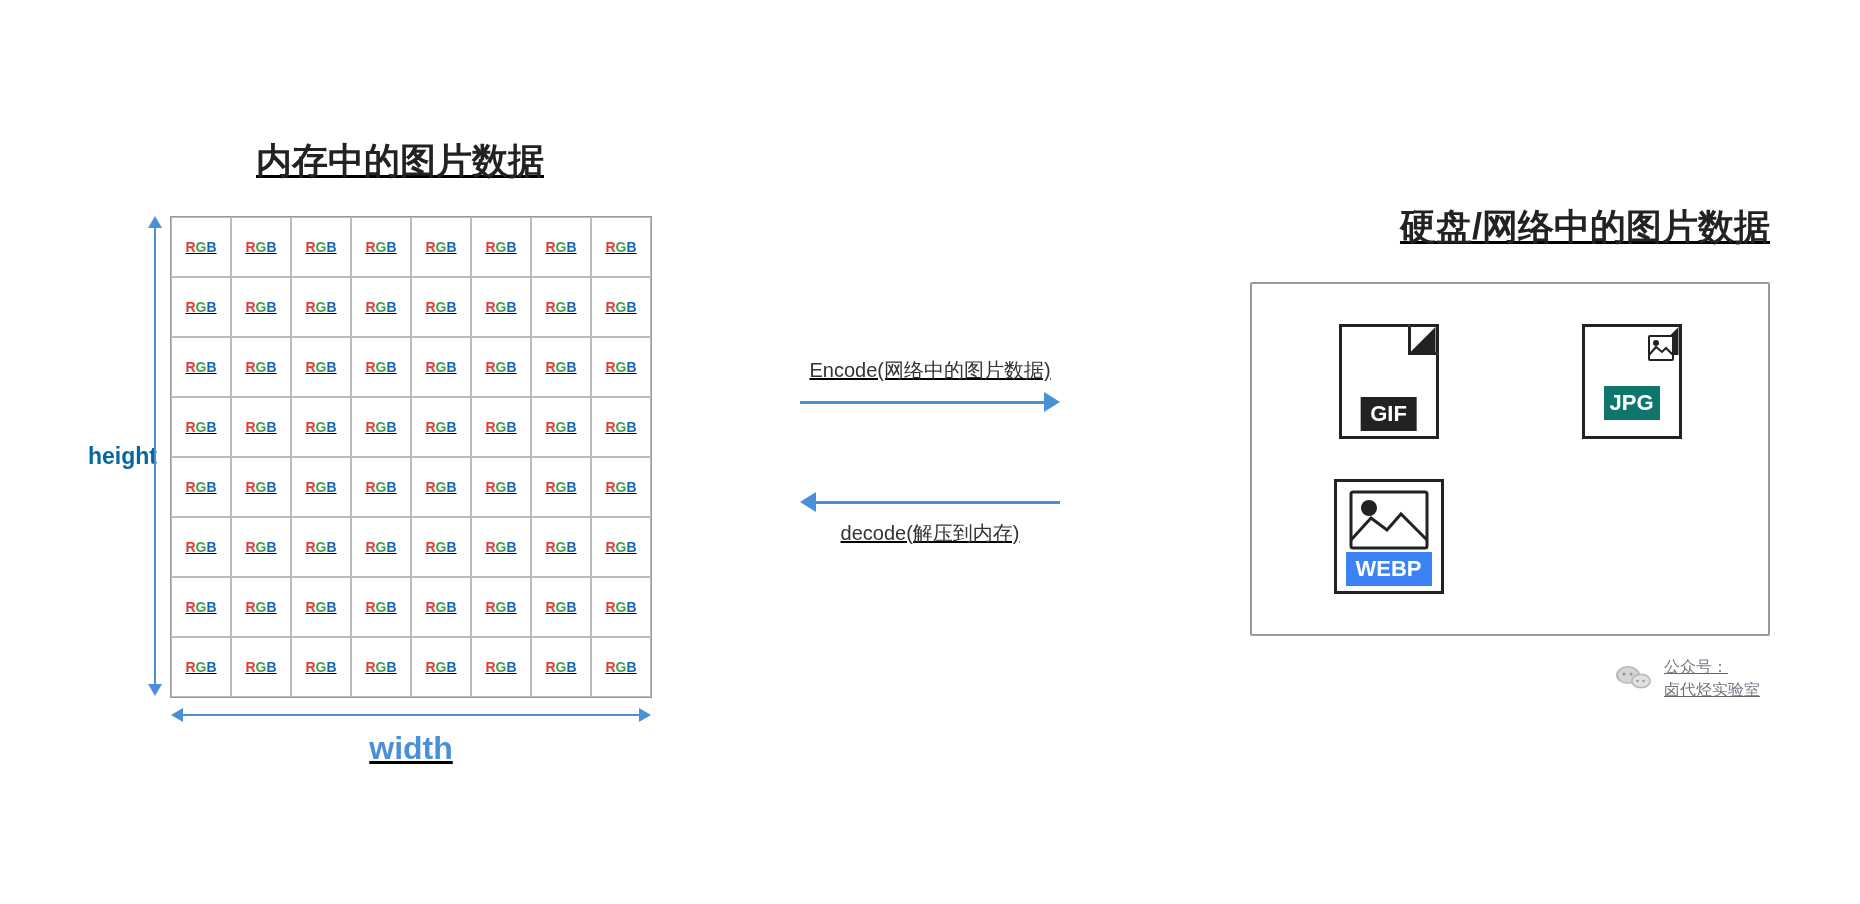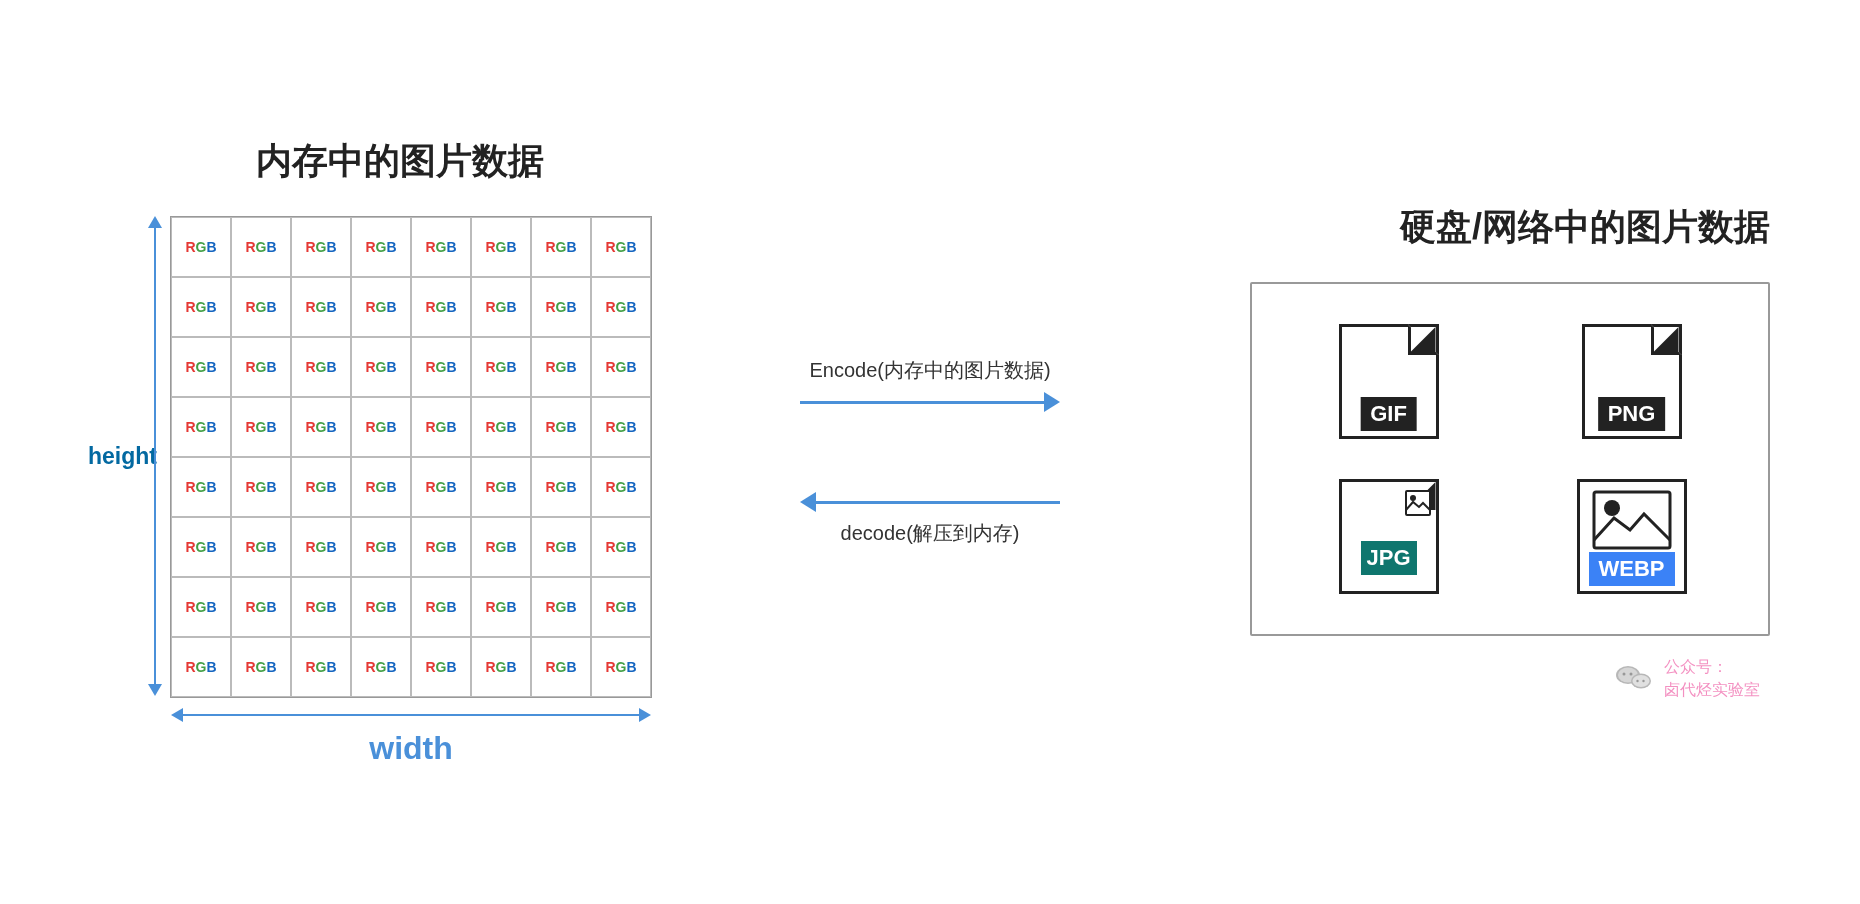--- a/index.html
+++ b/index.html
@@ -13,20 +13,21 @@
       align-items: center;
       justify-content: center;
     }
     .main-container {
       display: flex;
       align-items: center;
       justify-content: space-around;
       width: 1860px;
       height: 904px;
       padding: 40px 60px;
+      text-decoration: underline;
     }
 
     
     .left-section {
       display: flex;
       flex-direction: column;
       align-items: center;
       position: relative;
       width: 620px;
     }
@@ -334,21 +335,21 @@
       align-self: flex-end;
       padding-right: 10px;
       opacity: 0.6;
     }
     .wechat-logo {
       width: 40px;
       height: 40px;
     }
     .watermark-text {
       font-size: 16px;
-      color: #ec4899;
+      color: #0f172a;
       line-height: 1.4;
     }
   </style>
 </head>
 <body>
 
 <div class="main-container">
 
   <div class="left-section">
     <div class="section-title">内存中的图片数据</div>
@@ -693,21 +694,21 @@
           <div class="arrow-head-right"></div>
         </div>
         <div class="width-text">width</div>
       </div>
     </div>
   </div>
 
   <div class="middle-section">
 
     <div class="arrow-label-group">
-      <div class="encode-label">Encode(内存中的图片数据)</div>
+      <div class="encode-label">Encode(网络中的图片数据)</div>
       <div class="horizontal-arrow">
         <div class="h-arrow-line"></div>
         <div class="h-arrow-right"></div>
       </div>
     </div>
 
     <div class="arrow-label-group">
       <div class="horizontal-arrow">
         <div class="h-arrow-left"></div>
         <div class="h-arrow-line"></div>
@@ -720,26 +721,20 @@
     <div class="right-title">硬盘/网络中的图片数据</div>
     <div class="file-icons-box">
 
       <div class="file-icon">
         <div class="file-shape">
           <div class="file-shape-corner"></div>
           <div class="file-label-box">GIF</div>
         </div>
       </div>
 
-      <div class="file-icon">
-        <div class="file-shape">
-          <div class="file-shape-corner"></div>
-          <div class="file-label-box">PNG</div>
-        </div>
-      </div>
 
       <div class="file-icon">
         <div class="jpg-icon-box">
           <div class="jpg-corner"></div>
 
           <svg class="jpg-img-icon" viewBox="0 0 26 26" fill="none" xmlns="http://www.w3.org/2000/svg">
             <rect x="1" y="1" width="24" height="24" rx="1" fill="white" stroke="#222" stroke-width="2"></rect>
             <circle cx="8" cy="8" r="3" fill="#222"></circle>
             <polyline points="1,20 8,12 14,17 18,13 25,20" fill="none" stroke="#222" stroke-width="2"></polyline>
           </svg>

